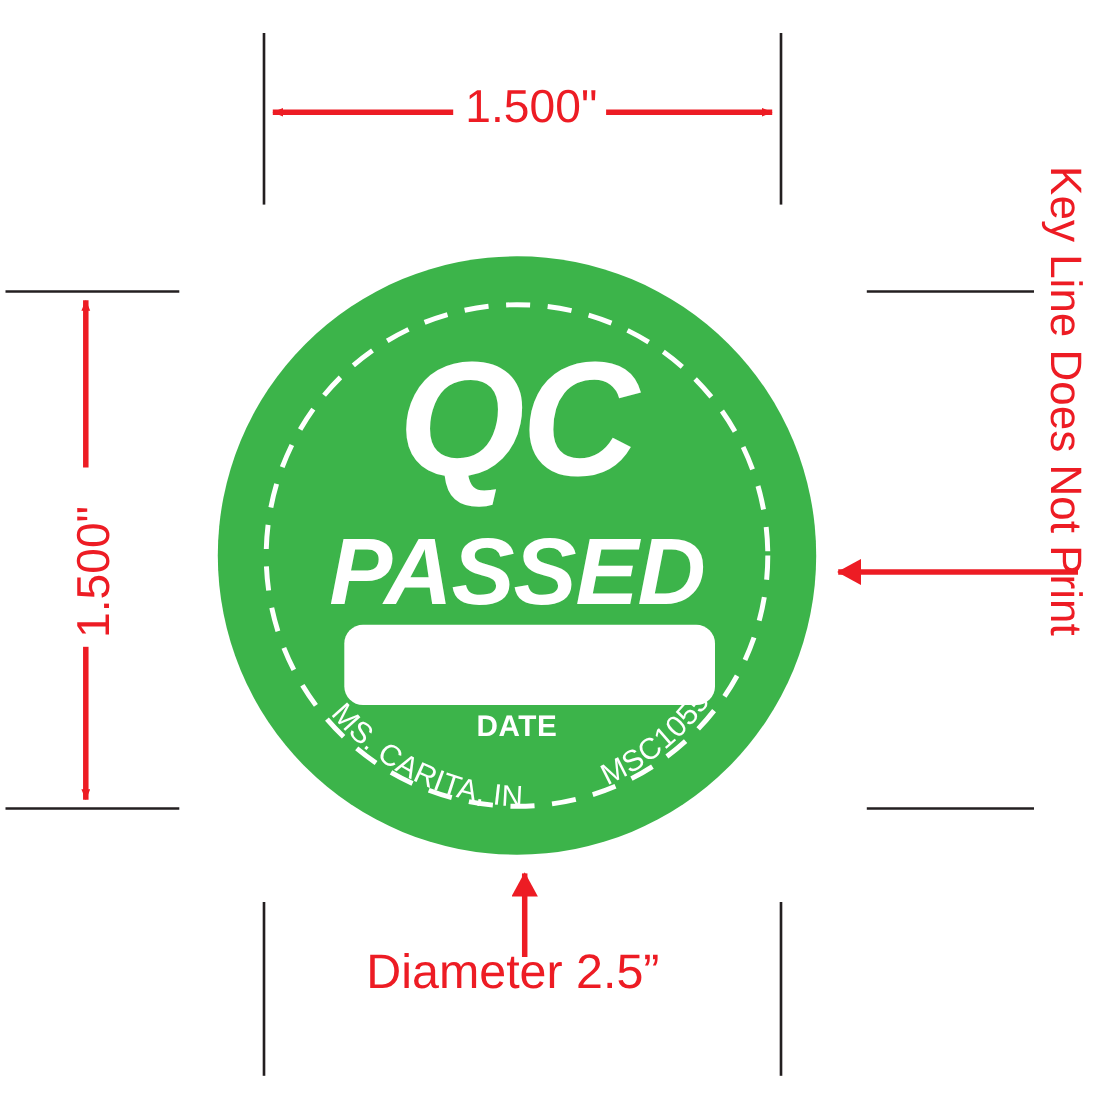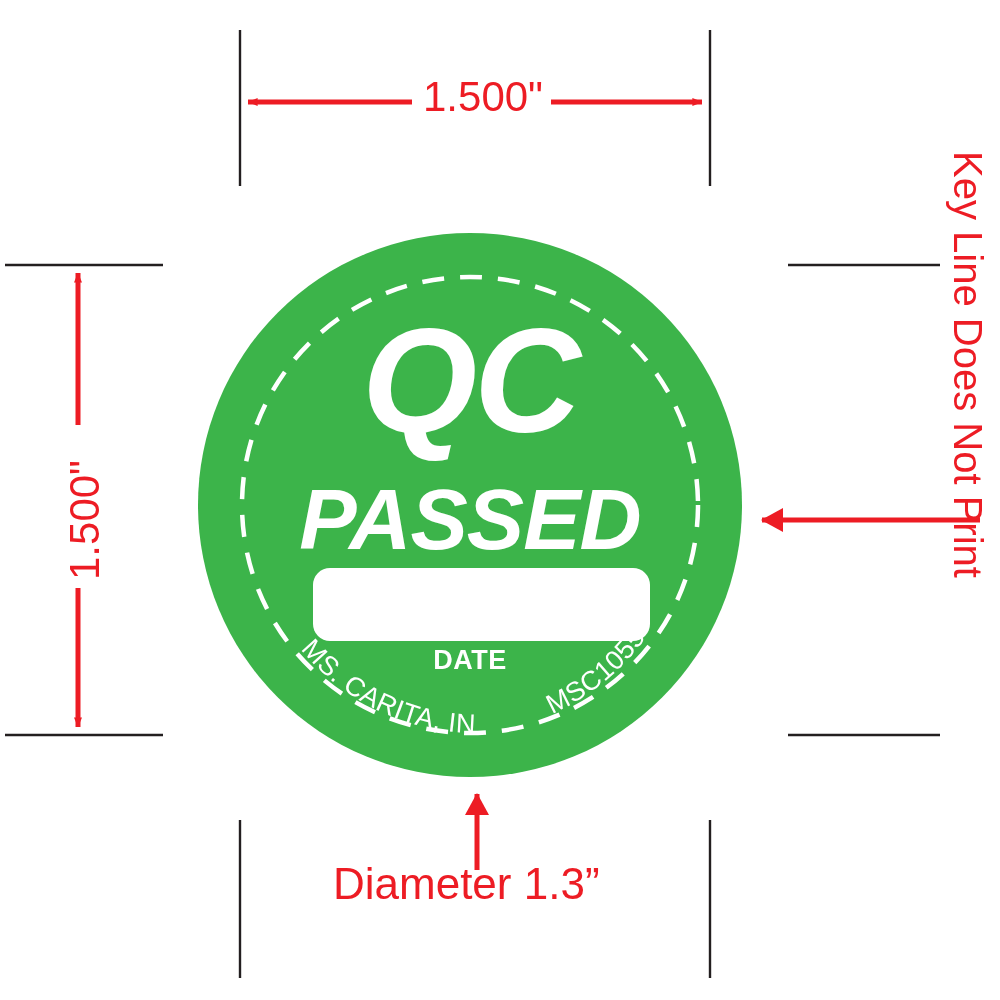--- a/index.html
+++ b/index.html
@@ -135,15 +135,15 @@
       <line x1="477" y1="870" x2="477" y2="794" marker-end="url(#arrowBig)"></line>
     </g>
   </svg>
 
   <div class="dim-label" id="dim-top-label">1.500"</div>
 
   <div class="dim-label" id="dim-left-label">1.500"</div>
 
   <div class="dim-label" id="keyline-note">Key Line Does Not Print</div>
 
-  <div class="dim-label" id="diameter-note">Diameter 1.3”</div>
+  <div class="dim-label" id="diameter-note">Diameter 2.5”</div>
 
 </div>
 
 </body></html>

